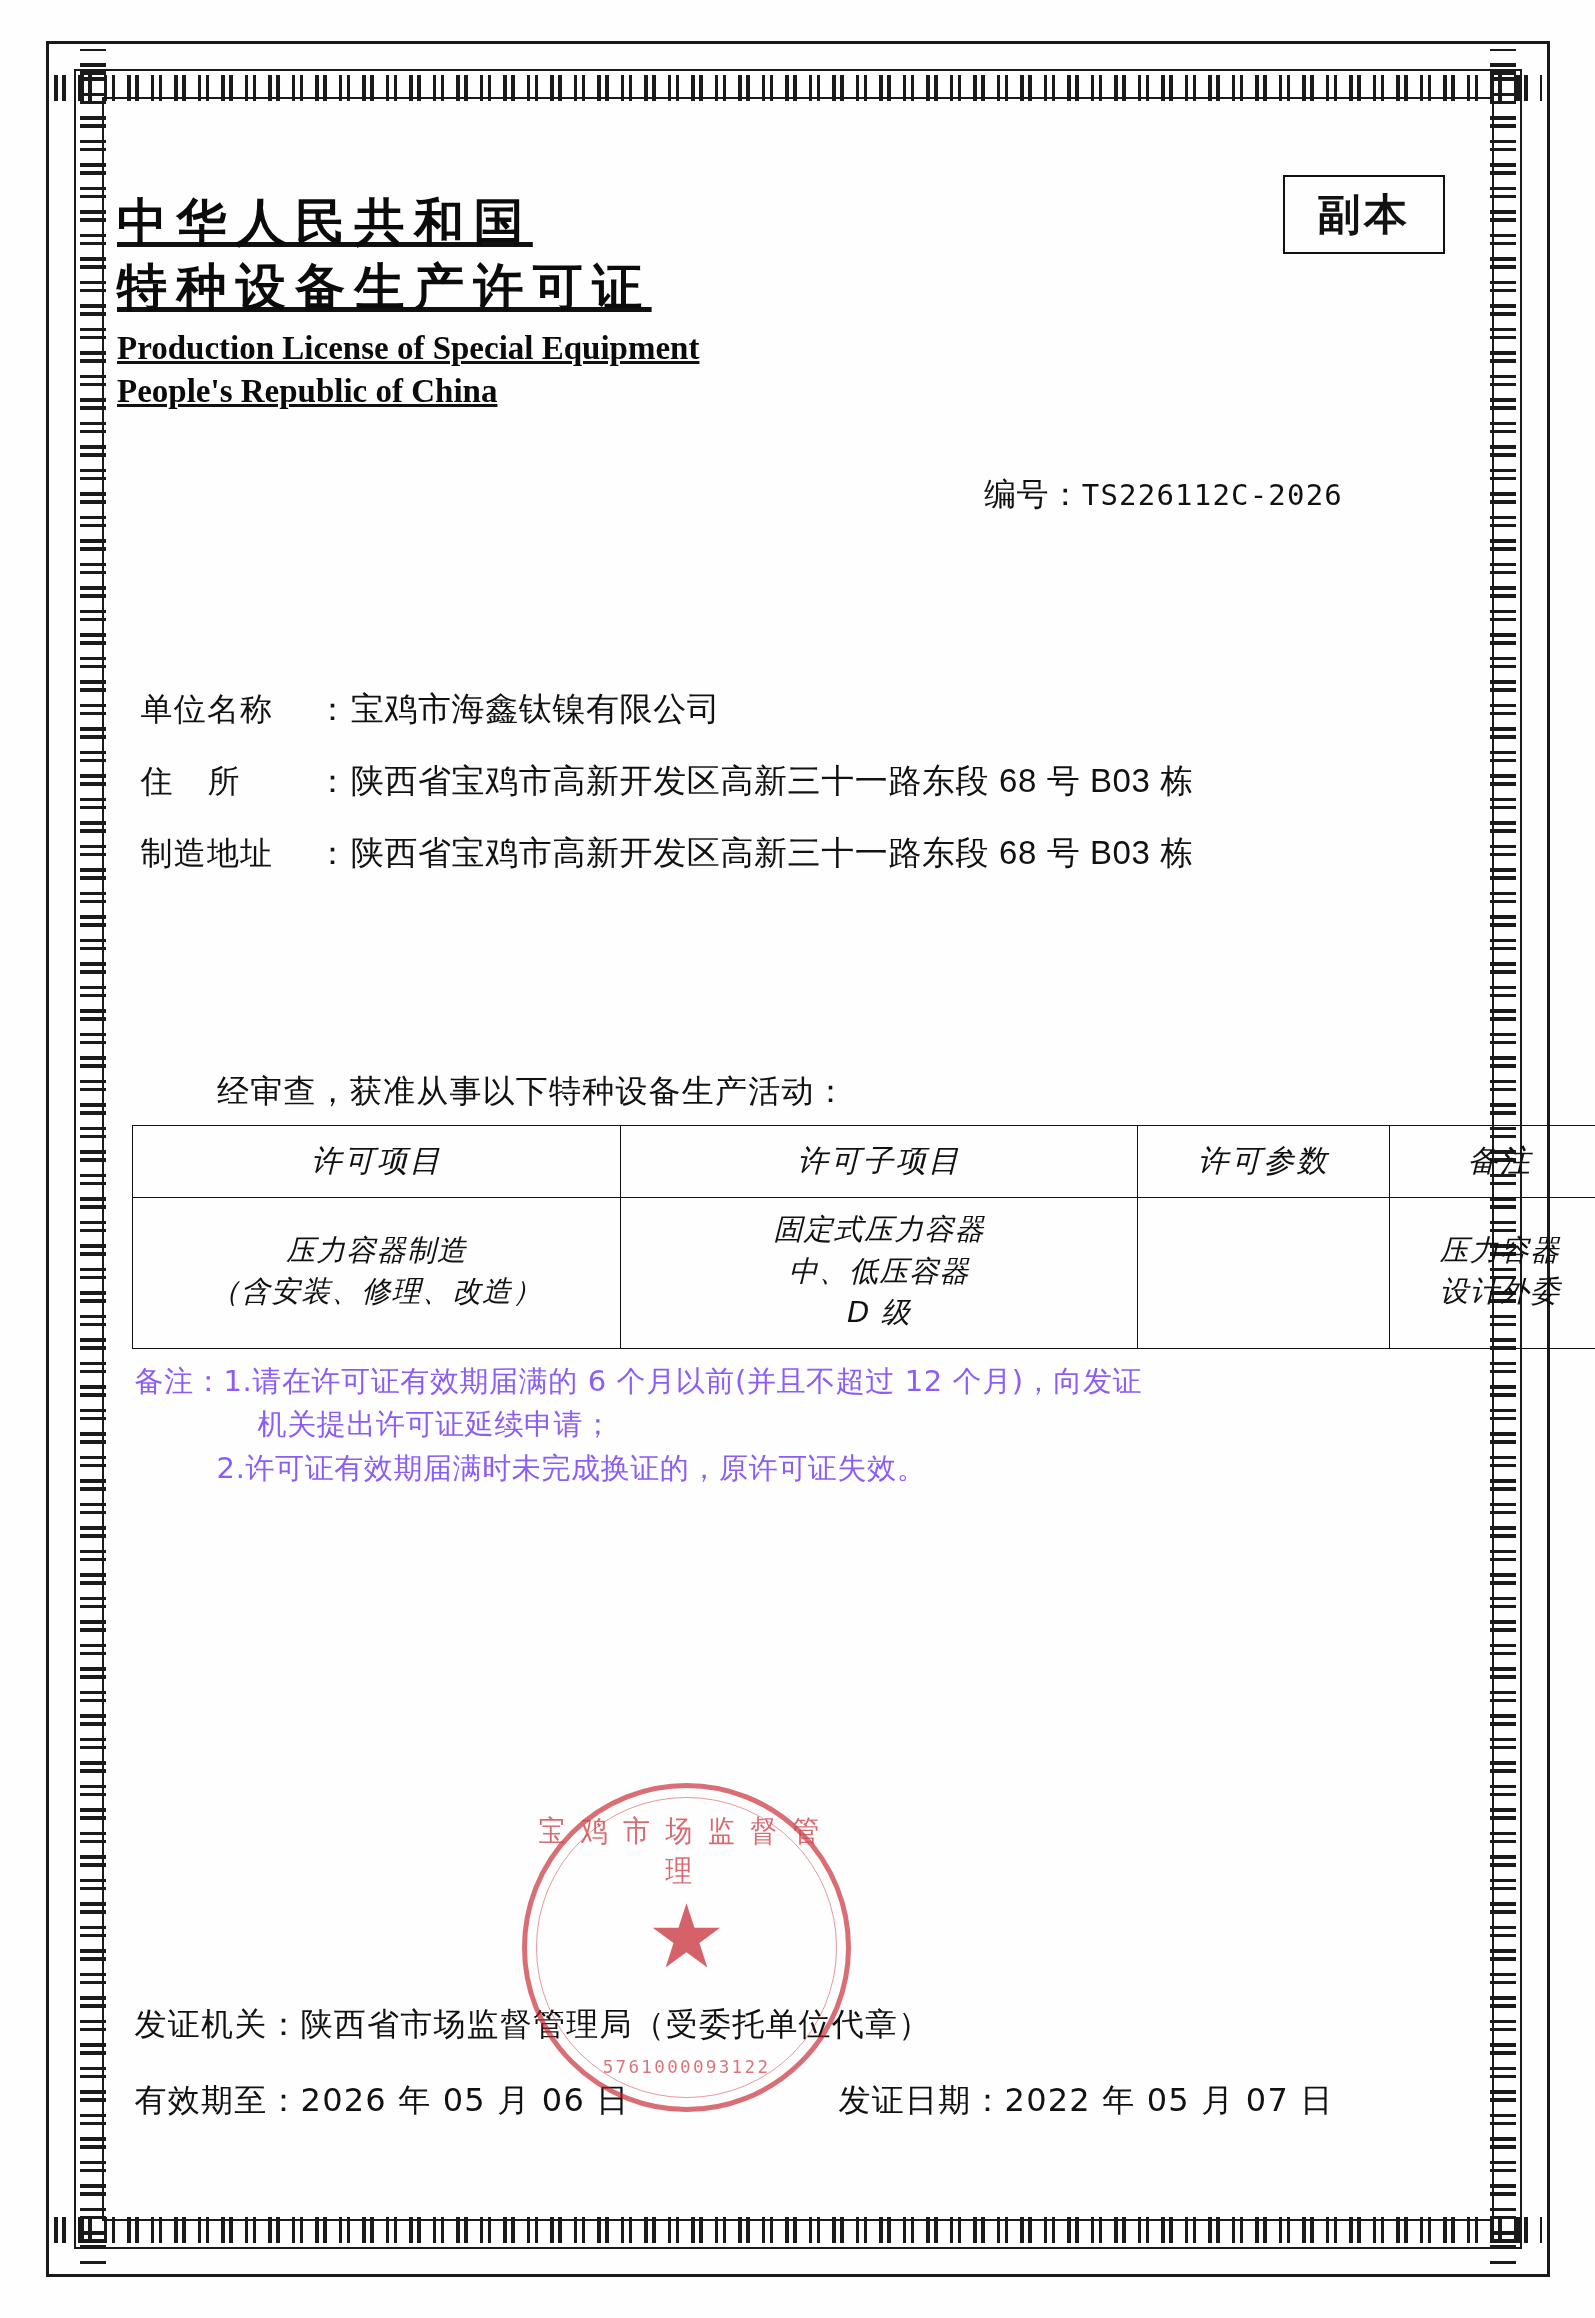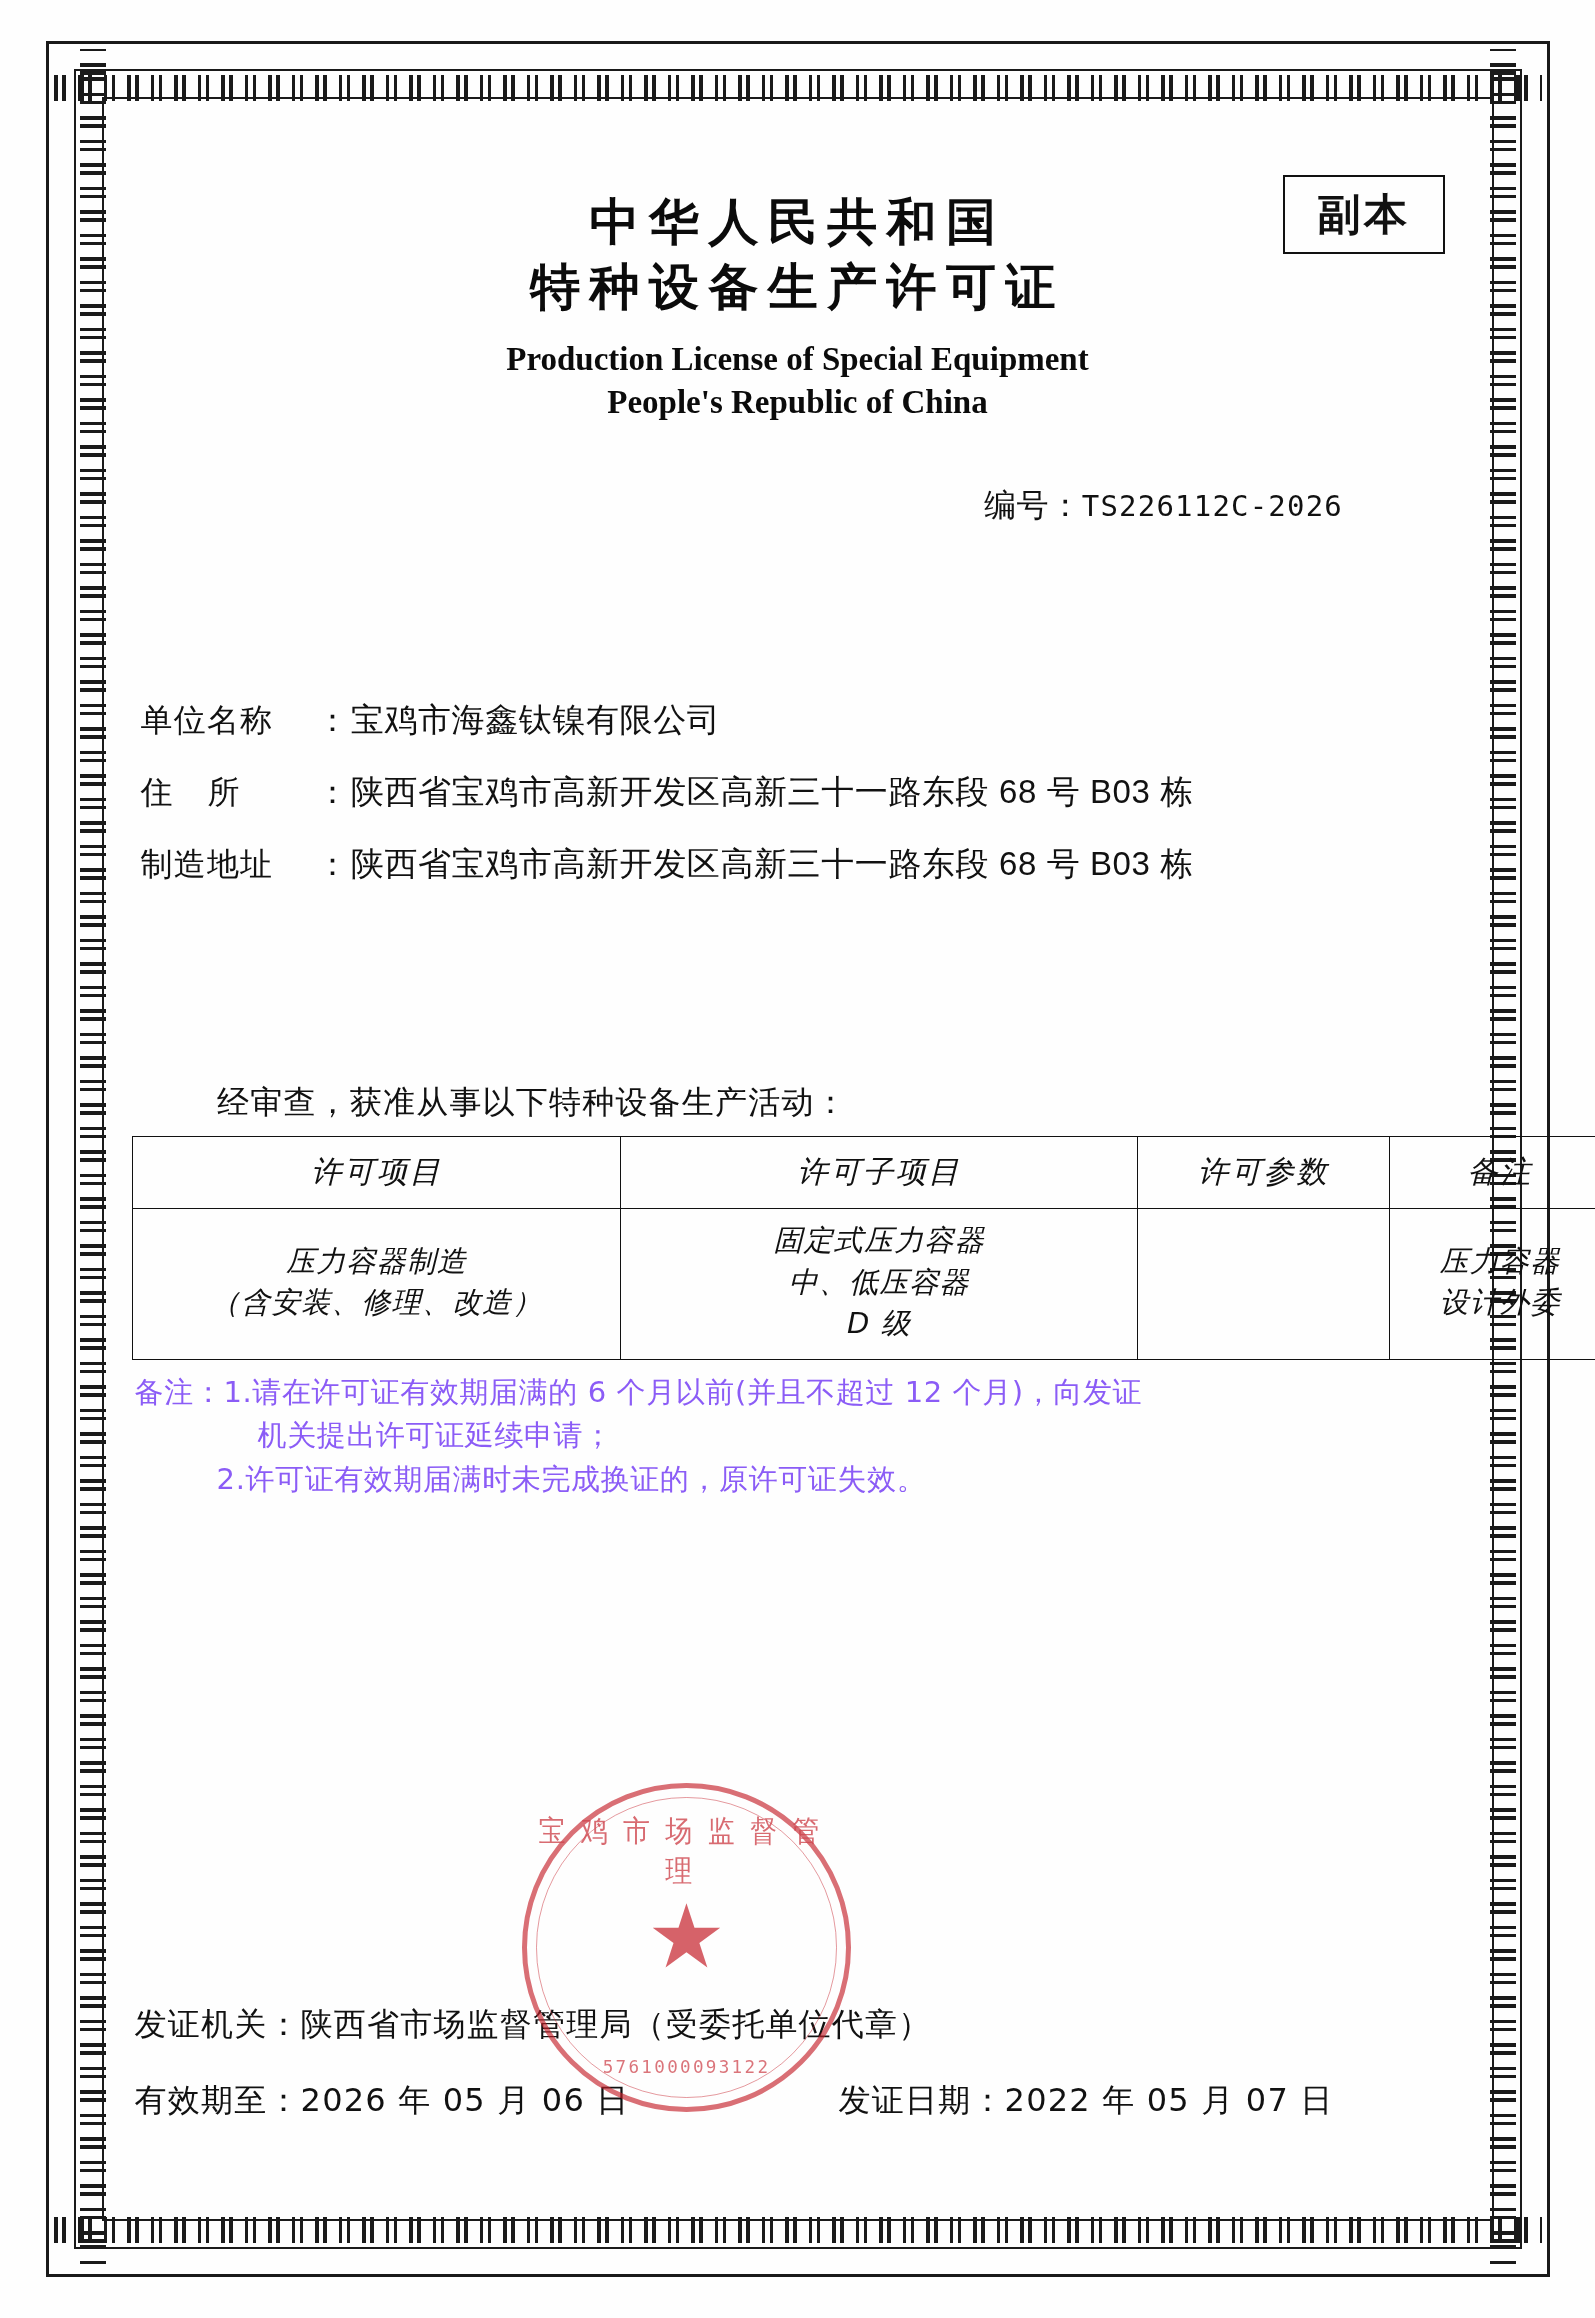--- a/index.html
+++ b/index.html
@@ -98,37 +98,38 @@
     justify-content: center;
     font-family: "DejaVu Sans", sans-serif;
     font-size: 43px;
     font-weight: 700;
     letter-spacing: 3.5px;
     color: #111;
   }
 
   
   .title-block {
-    text-align: center;
+    text-align: left;
     padding-top: 70px;
+    text-decoration: underline;
   }
   .title-cn1, .title-cn2 {
     font-family: "DejaVu Sans", sans-serif;
     font-weight: 700;
     color: #0b0b0b;
     letter-spacing: 9.4px;
     line-height: 1.18;
   }
   .title-cn1 { font-size: 50px; }
   .title-cn2 { font-size: 50px; margin-top: 5.9px; }
   .title-en1, .title-en2 {
     font-family: "Liberation Serif", serif;
     font-weight: 700;
     color: #0b0b0b;
-    margin-top: 24px;
+    margin-top: 13px;
   }
   .title-en1 { font-size: 33px; }
   .title-en2 { font-size: 33px; margin-top: 5.9px; }
 
   
   .serial {
     margin-top: 63px;
     text-align: right;
     padding-right: 135px;
     font-size: 32px;

